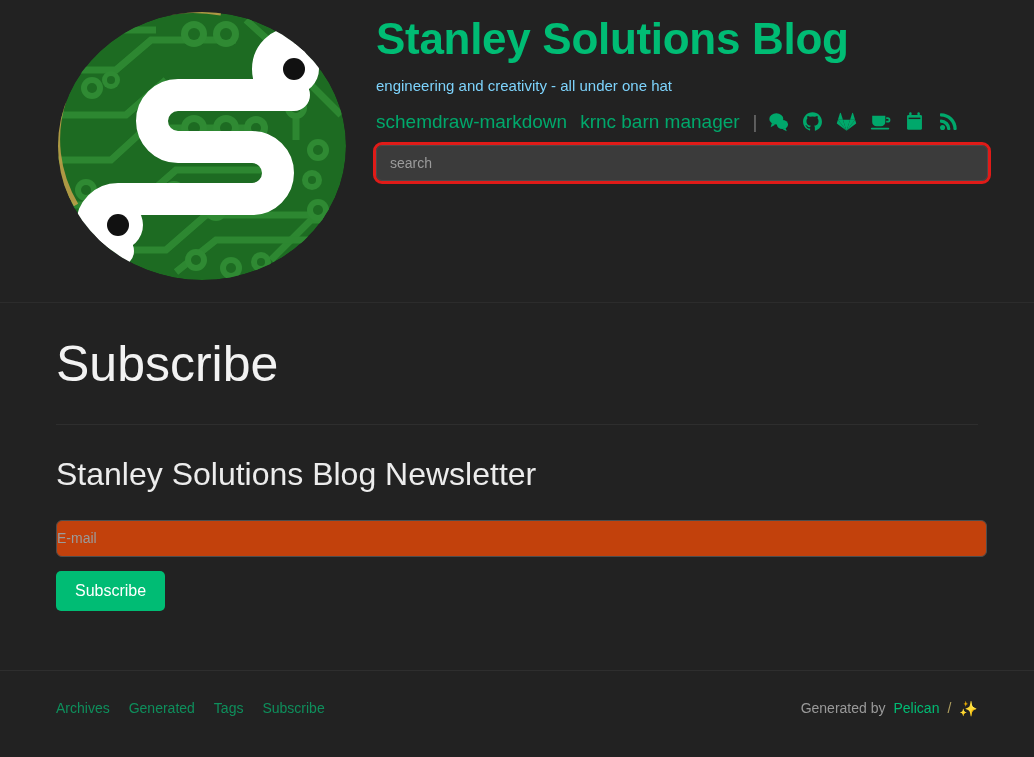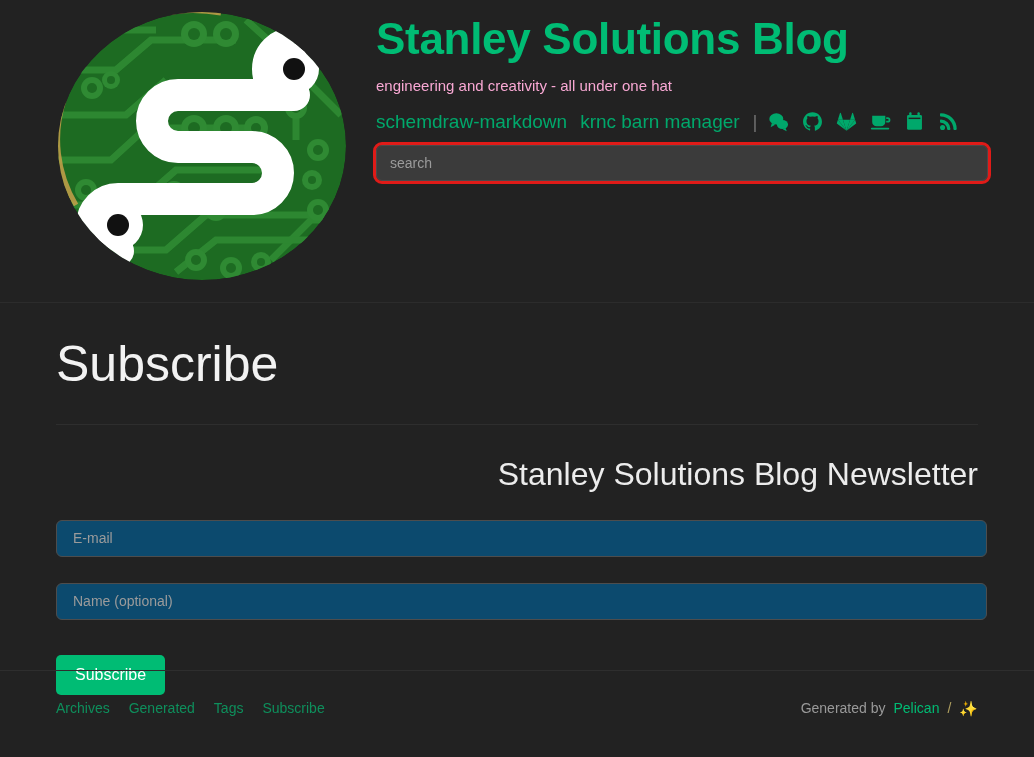--- a/index.html
+++ b/index.html
@@ -48,21 +48,21 @@
     font-size: 44px;
     line-height: 1.15;
     font-weight: bold;
     color: #00bc74;
     letter-spacing: -0.3px;
   }
 
   .site-tagline {
     margin: 12px 0 16px 0;
     font-size: 15px;
-    color: #f9a8d4;
+    color: #7dd3fc;
     font-weight: normal;
   }
 
   .nav-rows { margin-top: 17px; }
 
   .nav-row {
     display: flex;
     align-items: center;
     flex-wrap: nowrap;
     margin-bottom: 6px;
@@ -143,38 +143,37 @@
     background: #2e2e2e;
     width: 922px;
   }
 
   .newsletter-title {
     margin: 0;
     padding-top: 31px;
     font-size: 32px;
     font-weight: normal;
     color: #ececec;
-    text-align: right;
   }
 
   .form { margin-top: 27px; }
 
   .form-field {
     display: block;
     width: 931px;
     height: 37px;
-    background: #0c4a6e;
+    background: #c2410c;
     border: 1px solid #4d4d4d;
     border-radius: 6px;
     color: #d8d8d8;
     font-size: 14px;
     font-family: "Liberation Sans", sans-serif;
-    padding: 0 16px;
+    padding: 0 0;
     outline: none;
-    margin-bottom: 26px;
+    margin-bottom: 5px;
   }
   .form-field::placeholder { color: #9b9b9b; }
 
   .subscribe-button {
     margin-top: 9px;
     background: #00bc74;
     border: none;
     border-radius: 5px;
     color: #ffffff;
     font-size: 16px;
@@ -367,21 +366,20 @@
   </header>
 
   <main class="main">
     <h1 class="page-title">Subscribe</h1>
     <div class="title-rule"></div>
 
     <h2 class="newsletter-title">Stanley Solutions Blog Newsletter</h2>
 
     <form class="form">
       <input class="form-field" type="email" placeholder="E-mail" style="">
-      <input class="form-field" type="text" placeholder="Name (optional)" style="">
       <button class="subscribe-button" type="submit">Subscribe</button>
     </form>
   </main>
 
   <footer class="site-footer">
     <div class="footer-links">
       <a class="footer-link" href="#">Archives</a>
       <a class="footer-link" href="#">Generated</a>
       <a class="footer-link" href="#">Tags</a>
       <a class="footer-link" href="#">Subscribe</a>

